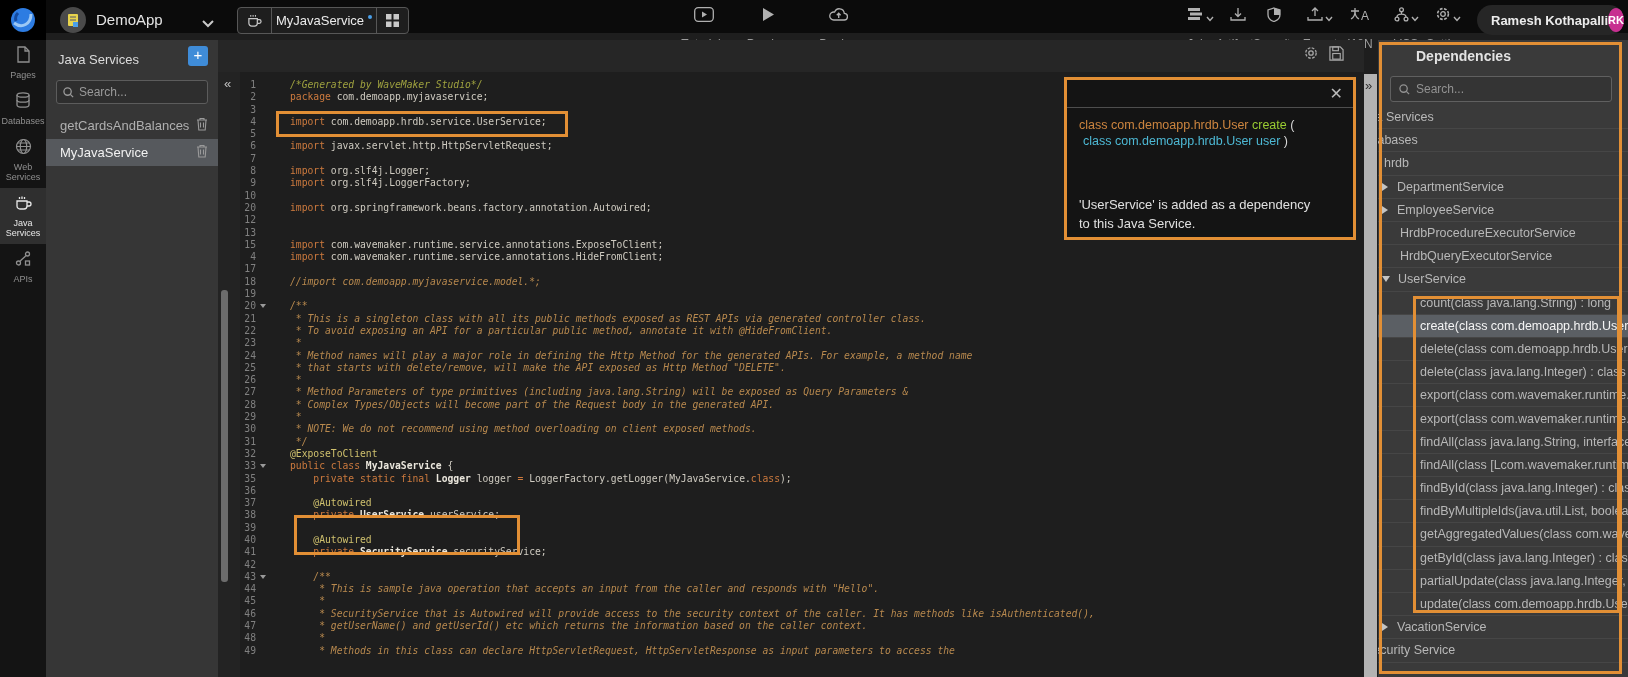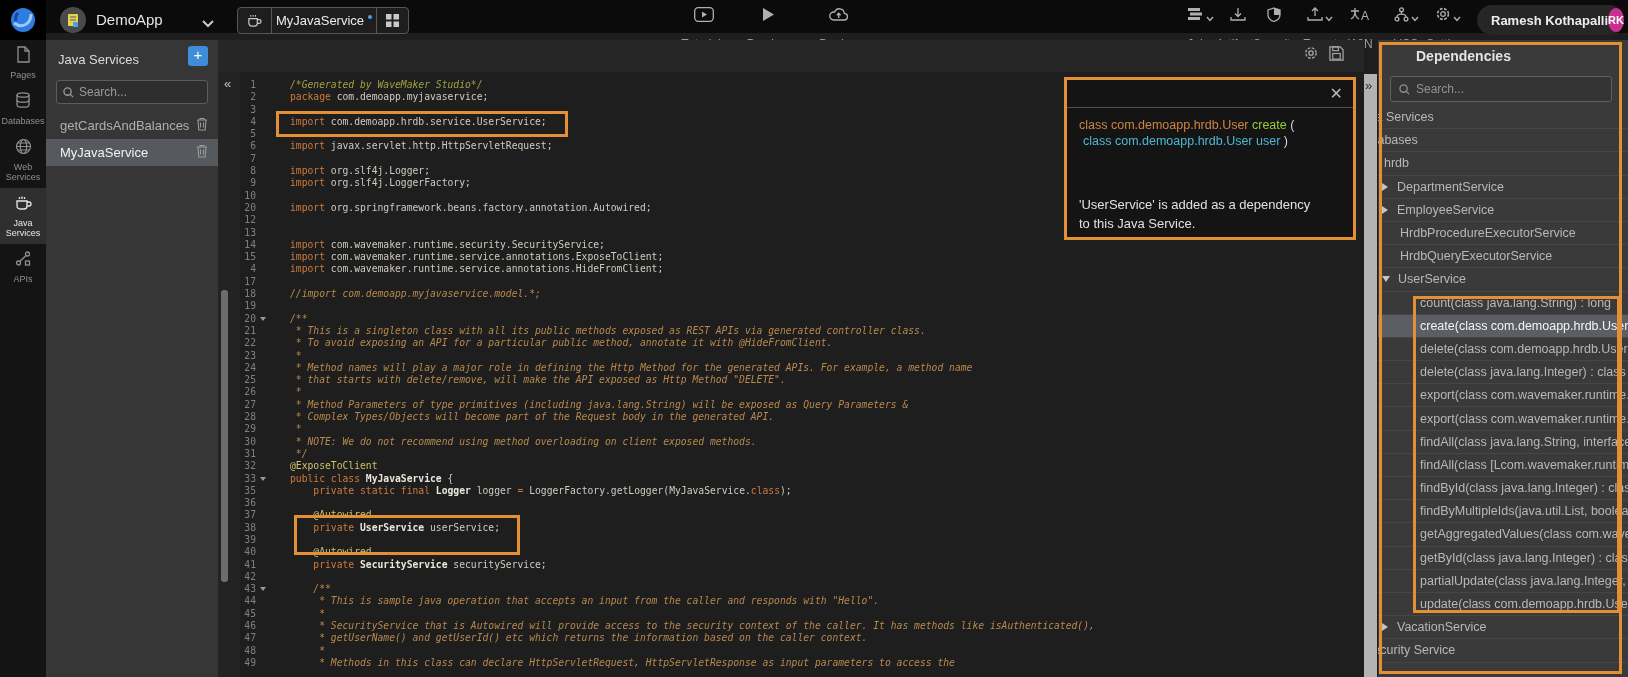--- a/index.html
+++ b/index.html
@@ -361,21 +361,20 @@
         <div class="cl"><span class="ln">4</span><span class="fold"></span><span class="cseg"><span class="sg-k">import</span><span class="sg-t"> com.demoapp.hrdb.service.UserService;</span></span></div>
         <div class="cl"><span class="ln">5</span><span class="fold"></span><span class="cseg"></span></div>
         <div class="cl"><span class="ln">6</span><span class="fold"></span><span class="cseg"><span class="sg-k">import</span><span class="sg-t"> javax.servlet.http.HttpServletRequest;</span></span></div>
         <div class="cl"><span class="ln">7</span><span class="fold"></span><span class="cseg"></span></div>
         <div class="cl"><span class="ln">8</span><span class="fold"></span><span class="cseg"><span class="sg-k">import</span><span class="sg-t"> org.slf4j.Logger;</span></span></div>
         <div class="cl"><span class="ln">9</span><span class="fold"></span><span class="cseg"><span class="sg-k">import</span><span class="sg-t"> org.slf4j.LoggerFactory;</span></span></div>
         <div class="cl"><span class="ln">10</span><span class="fold"></span><span class="cseg"></span></div>
         <div class="cl"><span class="ln">20</span><span class="fold"></span><span class="cseg"><span class="sg-k">import</span><span class="sg-t"> org.springframework.beans.factory.annotation.Autowired;</span></span></div>
         <div class="cl"><span class="ln">12</span><span class="fold"></span><span class="cseg"></span></div>
         <div class="cl"><span class="ln">13</span><span class="fold"></span><span class="cseg"></span></div>
-        <div class="cl"><span class="ln">14</span><span class="fold"></span><span class="cseg"><span class="sg-k">import</span><span class="sg-t"> com.wavemaker.runtime.security.SecurityService;</span></span></div>
         <div class="cl"><span class="ln">15</span><span class="fold"></span><span class="cseg"><span class="sg-k">import</span><span class="sg-t"> com.wavemaker.runtime.service.annotations.ExposeToClient;</span></span></div>
         <div class="cl"><span class="ln">4</span><span class="fold"></span><span class="cseg"><span class="sg-k">import</span><span class="sg-t"> com.wavemaker.runtime.service.annotations.HideFromClient;</span></span></div>
         <div class="cl"><span class="ln">17</span><span class="fold"></span><span class="cseg"></span></div>
         <div class="cl"><span class="ln">18</span><span class="fold"></span><span class="cseg"><span class="sg-c">//import com.demoapp.myjavaservice.model.*;</span></span></div>
         <div class="cl"><span class="ln">19</span><span class="fold"></span><span class="cseg"></span></div>
         <div class="cl"><span class="ln">20</span><span class="fold"><span class="fold-tri"></span></span><span class="cseg"><span class="sg-c">/**</span></span></div>
         <div class="cl"><span class="ln">21</span><span class="fold"></span><span class="cseg"><span class="sg-c"> * This is a singleton class with all its public methods exposed as REST APIs via generated controller class.</span></span></div>
         <div class="cl"><span class="ln">22</span><span class="fold"></span><span class="cseg"><span class="sg-c"> * To avoid exposing an API for a particular public method, annotate it with @HideFromClient.</span></span></div>
         <div class="cl"><span class="ln">23</span><span class="fold"></span><span class="cseg"><span class="sg-c"> *</span></span></div>
         <div class="cl"><span class="ln">24</span><span class="fold"></span><span class="cseg"><span class="sg-c"> * Method names will play a major role in defining the Http Method for the generated APIs. For example, a method name</span></span></div>

